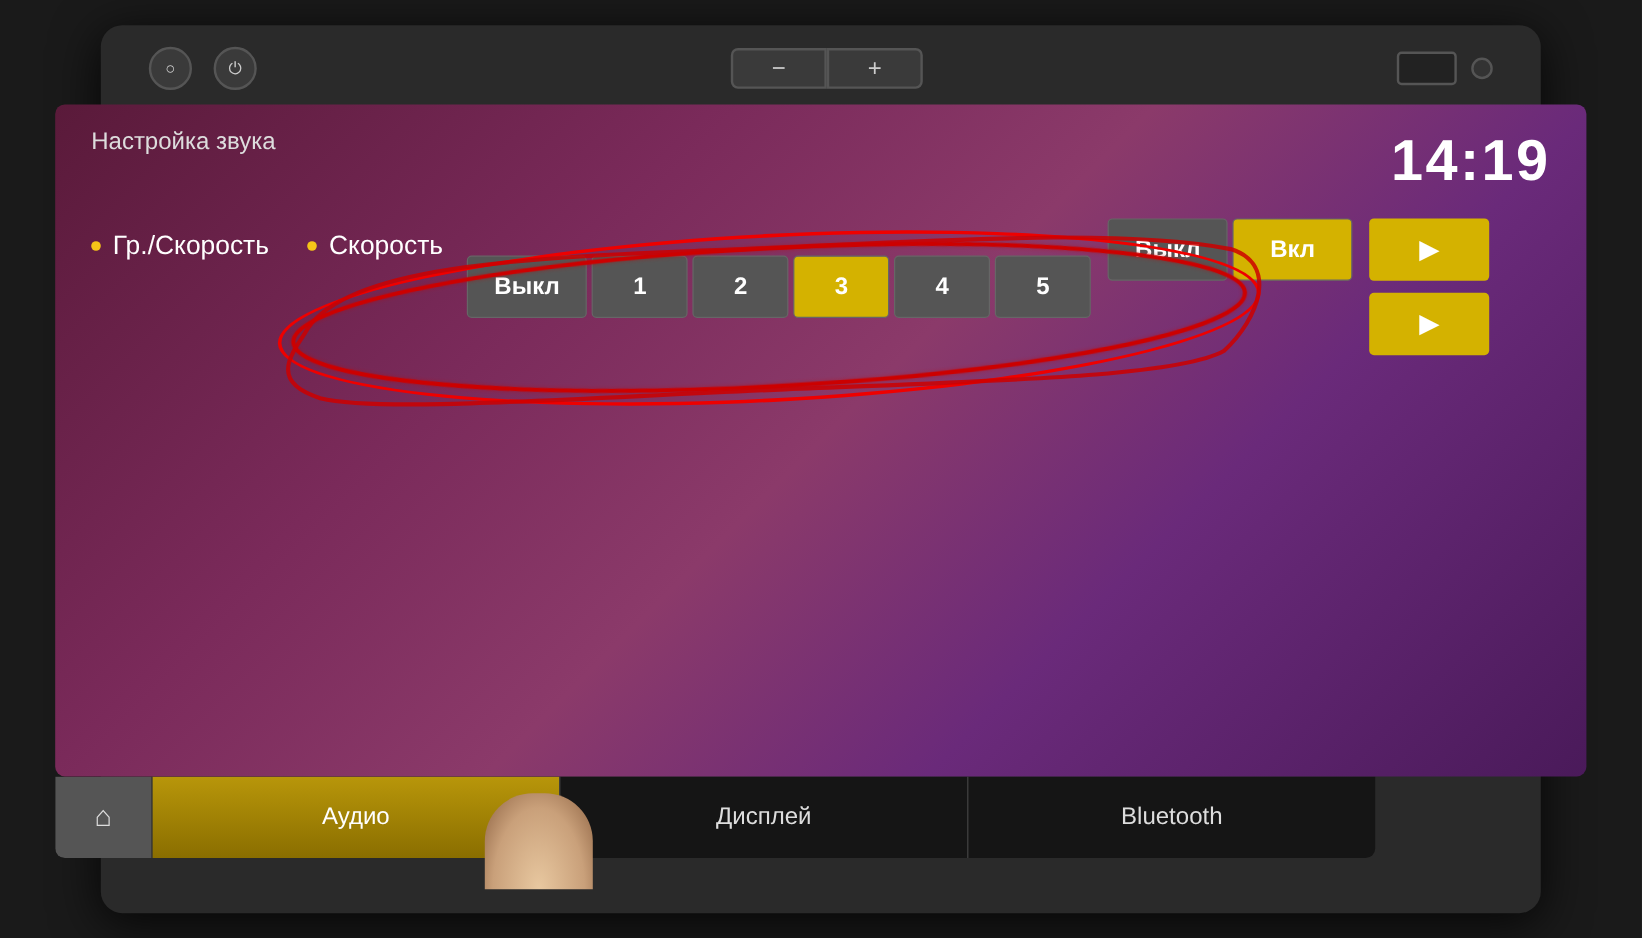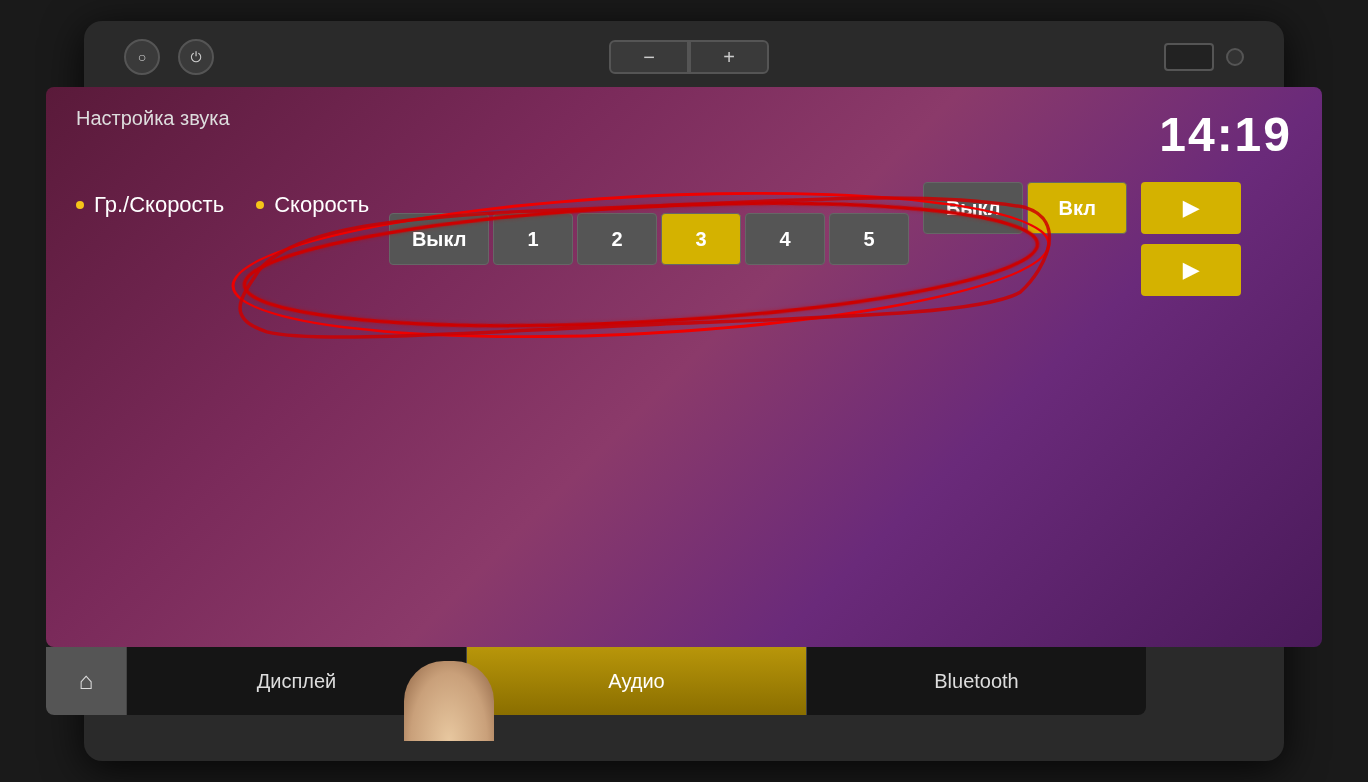--- a/index.html
+++ b/index.html
@@ -376,22 +376,22 @@
 
       <svg class="red-circle" viewBox="0 0 820 135" xmlns="http://www.w3.org/2000/svg" style="position:absolute;top:108px;left:185px;width:820px;height:140px;pointer-events:none;overflow:visible;">
         <ellipse cx="410" cy="67" rx="400" ry="58" fill="none" stroke="#cc0000" stroke-width="3.5" stroke-dasharray="none" style="filter: drop-shadow(0 0 2px rgba(200,0,0,0.4))"></ellipse>
 
         <path d="M 20,60 C 50,10 180,5 350,8 C 520,11 700,5 800,30 C 840,45 820,90 790,115 C 750,135 600,130 420,128 C 240,126 80,130 30,115 C -10,100 5,80 20,60 Z" fill="none" stroke="#cc0000" stroke-width="3.5" opacity="0.85"></path>
       </svg>
     </div>
 
     <div class="bottom-nav">
       <div class="nav-home">⌂</div>
+      <div class="nav-tab active">Аудио</div>
       <div class="nav-tab">Дисплей</div>
-      <div class="nav-tab active">Аудио</div>
       <div class="nav-tab">Bluetooth</div>
     </div>
   </div>
 
   <div style="position:absolute;bottom:20px;left:320px;">
     <div class="finger"></div>
   </div>
 </div>
 
 </body></html>

